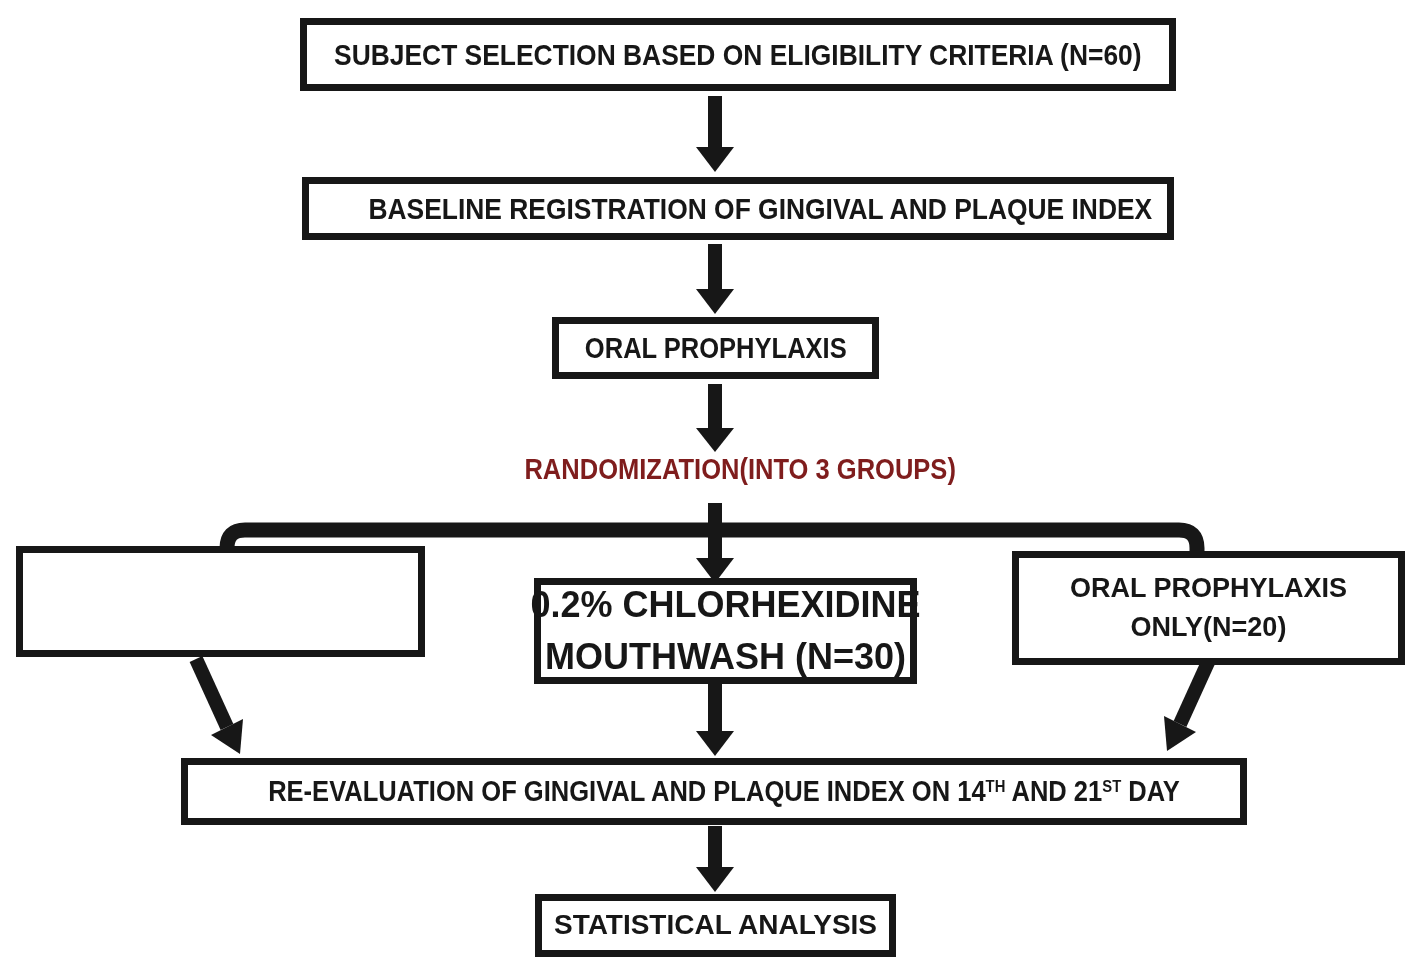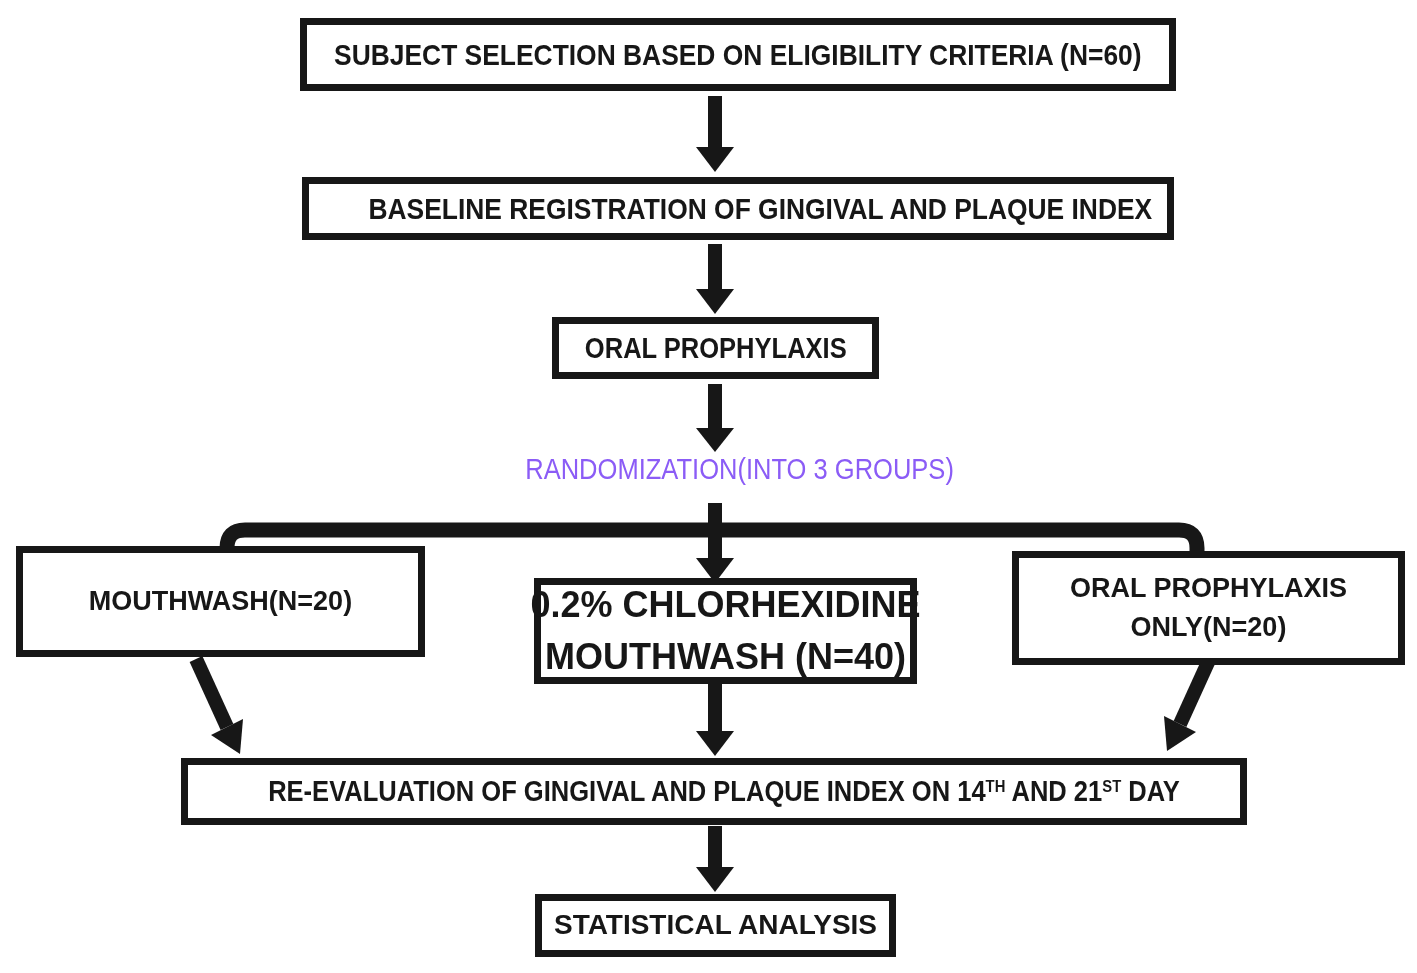--- a/index.html
+++ b/index.html
@@ -38,22 +38,22 @@
     color: #171717;
     z-index: 2;
     line-height: 1.45;
   }
   .plain-label {
     position: absolute;
     display: flex;
     align-items: center;
     justify-content: center;
     text-align: right;
-    font-weight: normal;
-    color: #8b5cf6;
+    font-weight: bold;
+    color: #7f1d1d;
     z-index: 2;
   }
   .cond {
     display: inline-block;
     white-space: nowrap;
     transform: scaleX(0.88);
     transform-origin: 50% 50%;
   }
   .line {
     display: block;
@@ -138,28 +138,27 @@
   <div class="node" id="box-oral">
     <span class="cond">ORAL PROPHYLAXIS</span>
   </div>
 
   <div class="plain-label" id="label-random">
     <span class="cond">RANDOMIZATION(INTO 3 GROUPS)</span>
   </div>
 
   <div class="node" id="box-lemongrass">
     <span>
-      <span class="line">MOUTHWASH(N=20)</span>
     </span>
   </div>
 
   <div class="node" id="box-chlorhexidine">
     <span>
       <span class="line">0.2% CHLORHEXIDINE</span>
-      <span class="line">MOUTHWASH (N=40)</span>
+      <span class="line">MOUTHWASH (N=30)</span>
     </span>
   </div>
 
   <div class="node" id="box-oralonly">
     <span>
       <span class="line">ORAL PROPHYLAXIS</span>
       <span class="line">ONLY(N=20)</span>
     </span>
   </div>
 

